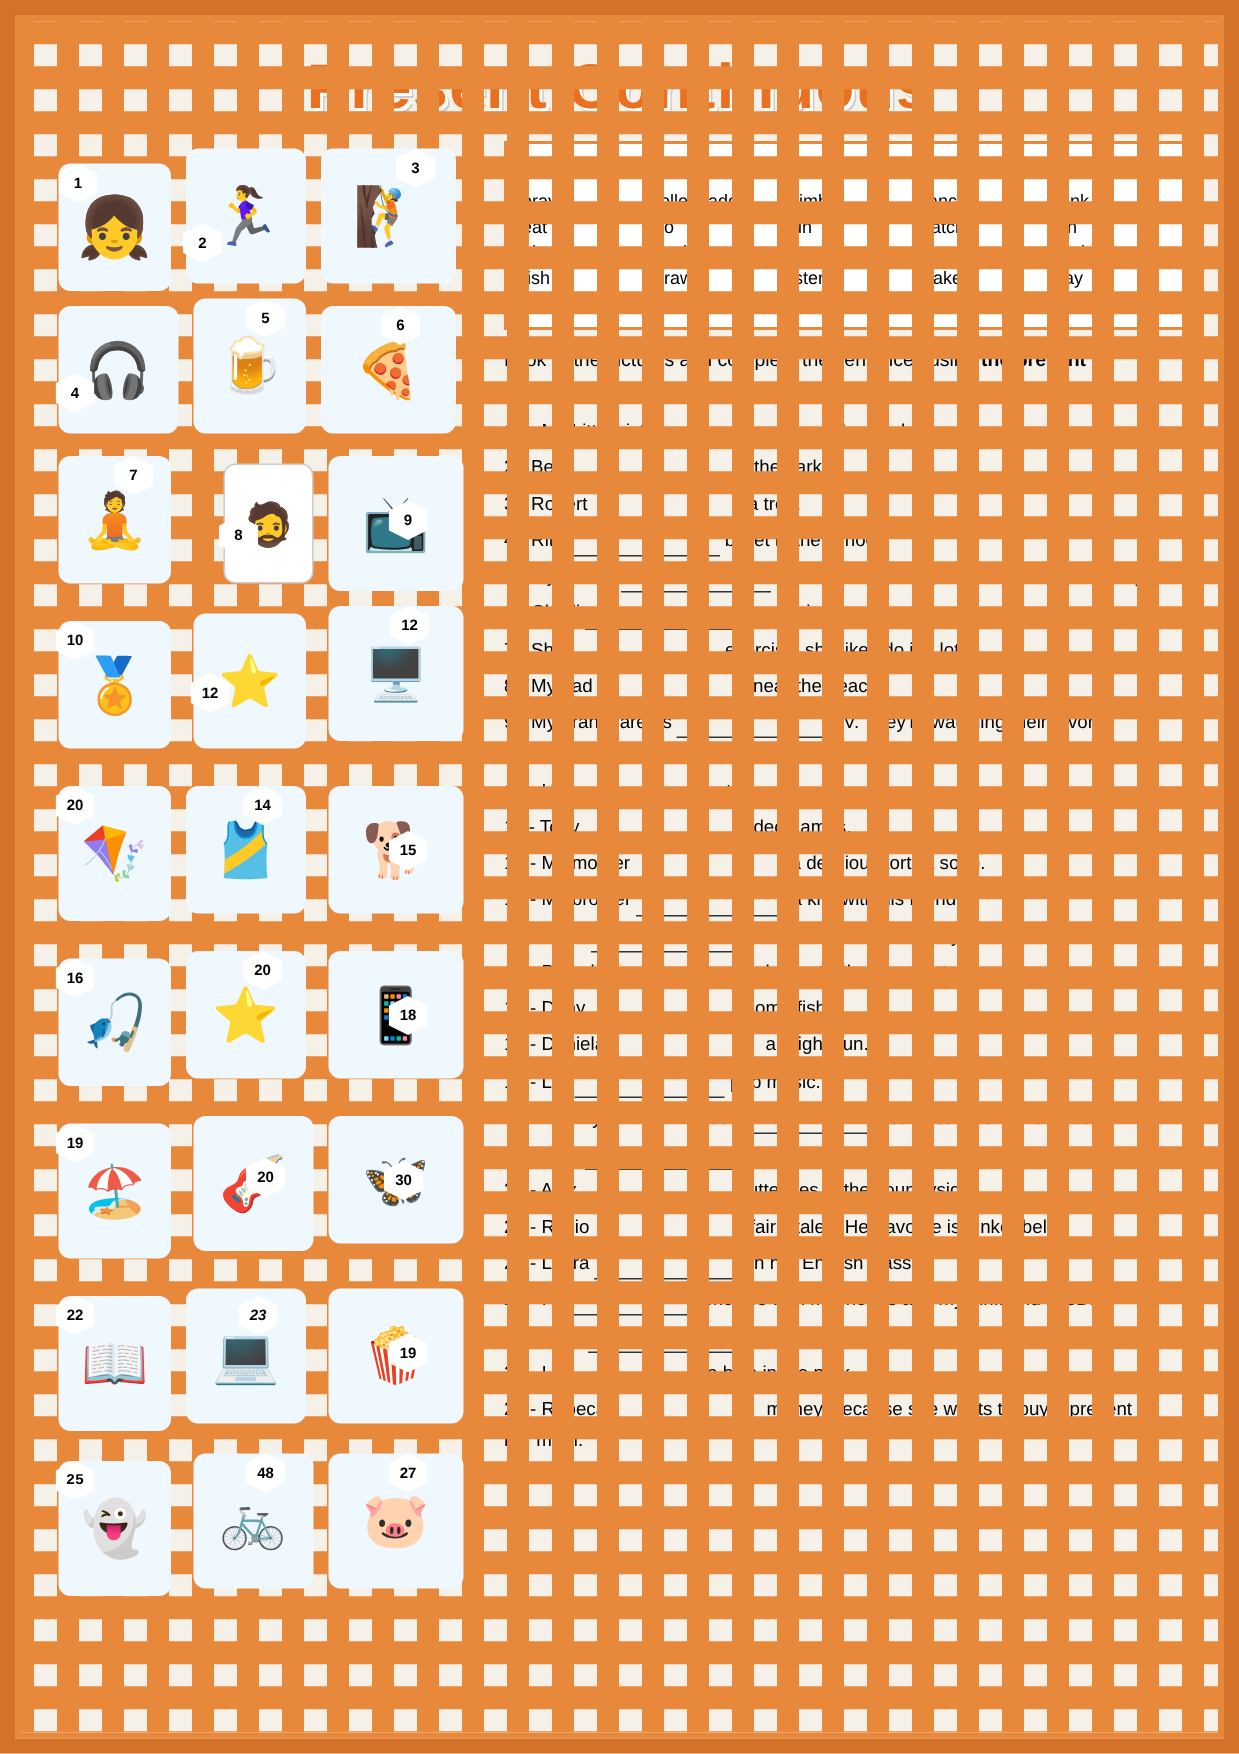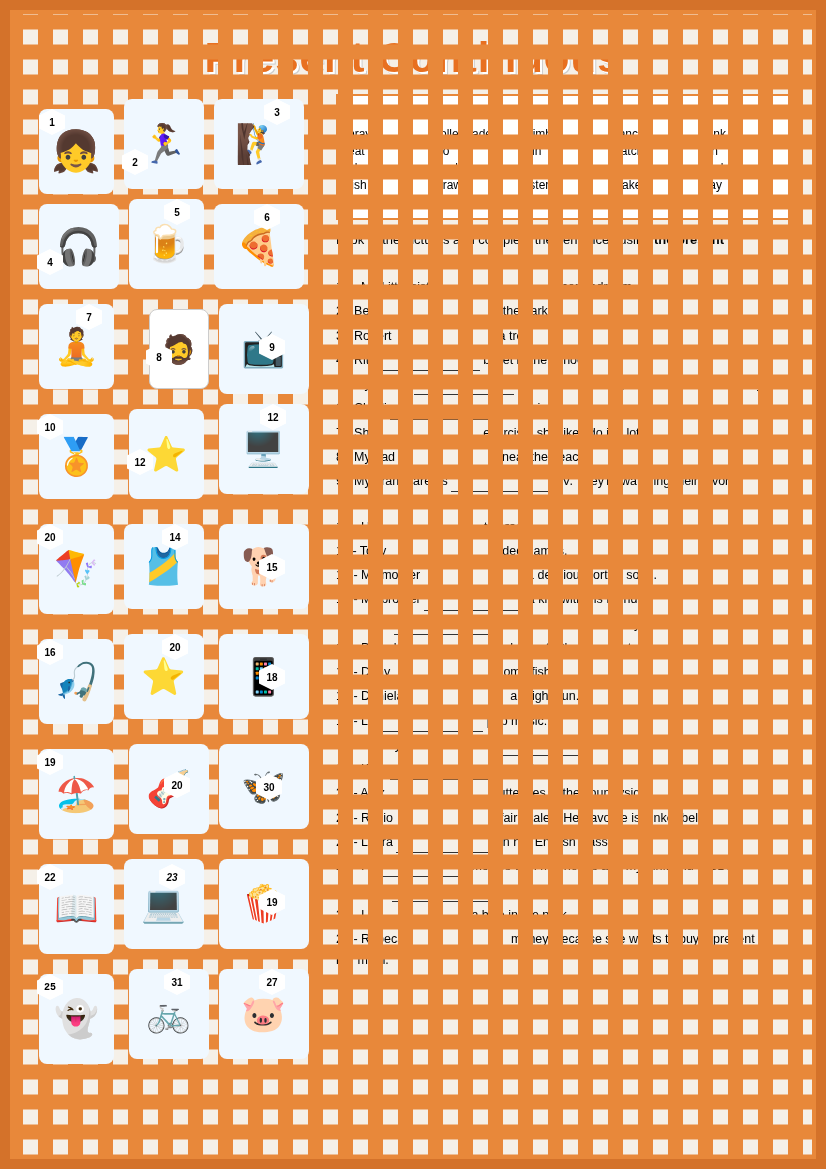--- a/index.html
+++ b/index.html
@@ -267,21 +267,21 @@
           <div class="hex-badge" style="top:795px;left:225px;">19</div>
 
           <div class="figure" style="top:880px;left:5px;width:75px;height:90px;">
             <span style="font-size:36px;">👻</span>
           </div>
           <div class="hex-badge" style="top:880px;left:3px;font-family:Liberation Mono, monospace;">25</div>
 
           <div class="figure" style="top:875px;left:95px;width:80px;height:90px;">
             <span style="font-size:36px;">🚲</span>
           </div>
-          <div class="hex-badge" style="top:875px;left:130px;">31</div>
+          <div class="hex-badge" style="top:875px;left:130px;">48</div>
 
           <div class="figure" style="top:875px;left:185px;width:90px;height:90px;">
             <span style="font-size:36px;">🐷</span>
           </div>
           <div class="hex-badge" style="top:875px;left:225px;">27</div>
         </div>
       </div>
 
       <div class="right-column">
 

